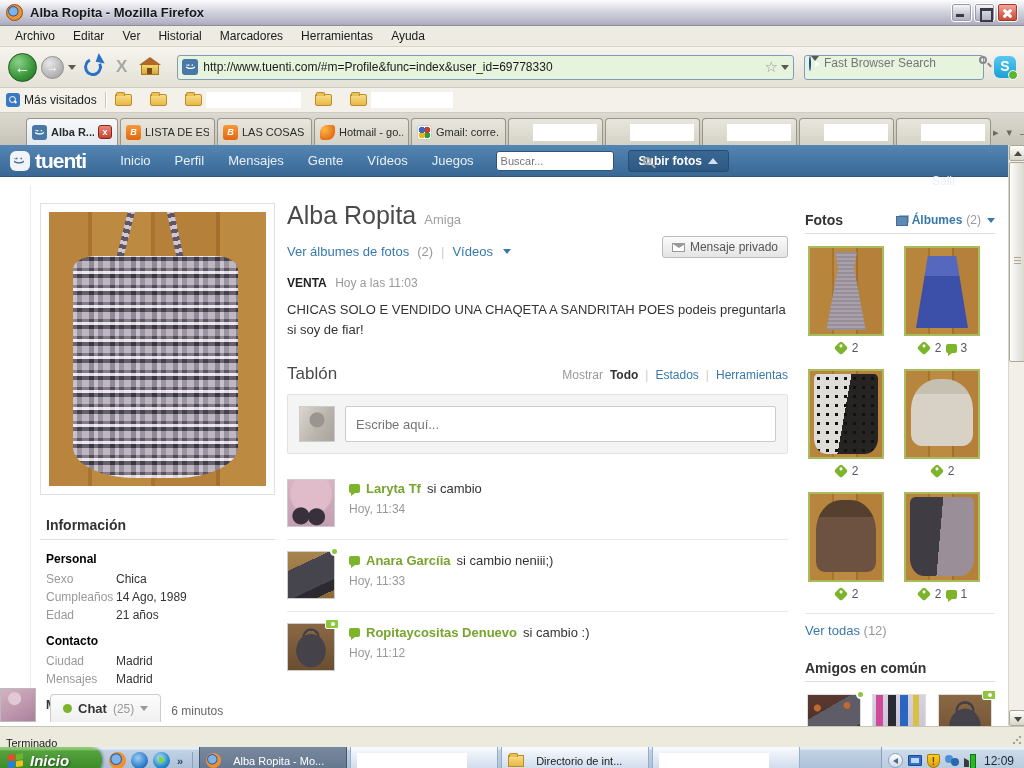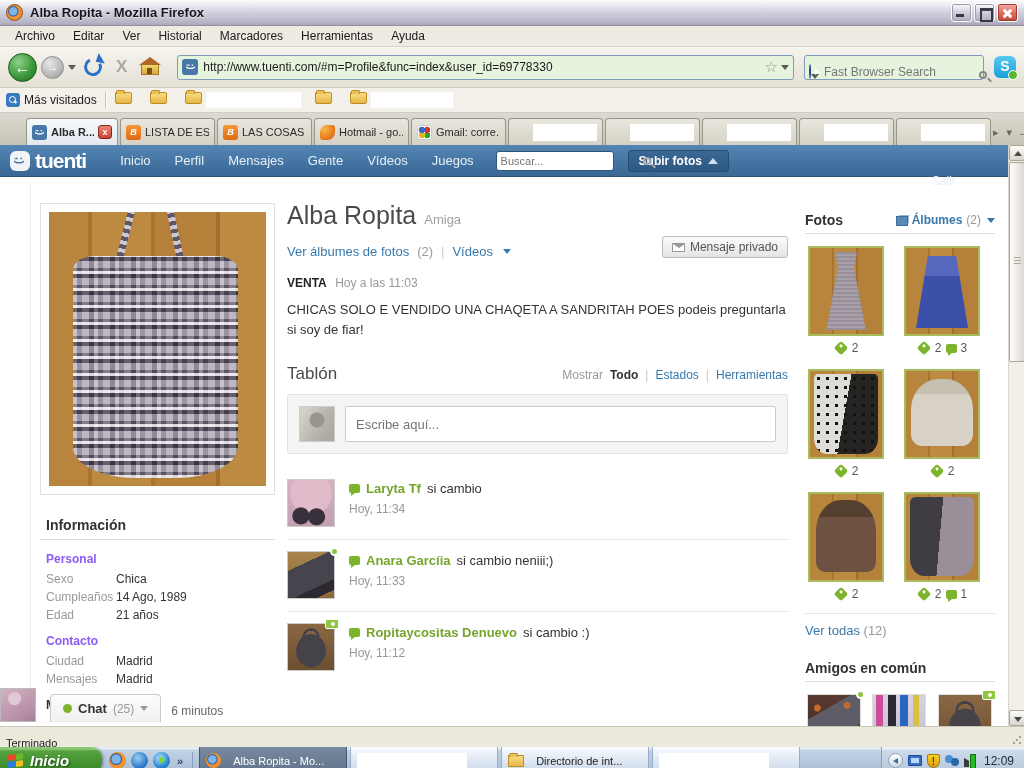--- a/index.html
+++ b/index.html
@@ -38,38 +38,38 @@
   .btn-reload::after { content:""; position:absolute; top:-6px; right:-3px; border-left:6px solid transparent; border-right:6px solid transparent; border-top:7px solid #2a72c8; transform:rotate(40deg); }
   .btn-stop { font-size:17px; font-weight:bold; color:#a8a8a4; padding:0 6px; }
   .home { width:18px; height:11px; background:linear-gradient(#f0d870,#d8a838); border:1px solid #a87820; position:relative; margin:4px 8px 0 4px; }
   .home::before { content:""; position:absolute; left:-3px; top:-8px; border-left:11px solid transparent; border-right:11px solid transparent; border-bottom:8px solid #b06828; }
   .home::after { content:""; position:absolute; left:5px; bottom:0; width:5px; height:6px; background:#7a4a18; }
   .urlbox { flex:1 1 auto; height:25px; background:#e6f3dd; border:1px solid #7f9db9; border-radius:3px; display:flex; align-items:center; padding:0 4px; margin-left:6px; }
   .fav-tuenti-url { width:16px; height:16px; background:#4878a8; border-radius:3px; color:#fff; font-size:9px; font-weight:bold; text-align:center; line-height:15px; }
   .fav-tuenti-url i, .fav-tuenti i { font-style:normal; display:inline-block; transform:rotate(90deg); }
   .urlinput { flex:1 1 auto; border:none; background:transparent; font-family:"Liberation Sans",sans-serif; font-size:12px; color:#1a1a1a; margin-left:5px; outline:none; }
   .star { font-size:15px; color:#9a9a90; margin:0 3px; }
-  .searchbox { width:180px; height:25px; background:#e6f3dd; border:1px solid #7f9db9; border-radius:3px; display:flex; align-items:flex-end; padding:0 4px; margin-left:6px; }
+  .searchbox { width:180px; height:25px; background:#e6f3dd; border:1px solid #7f9db9; border-radius:3px; display:flex; align-items:flex-start; padding:0 4px; margin-left:6px; }
   .fbs-ic { width:15px; height:15px; border-radius:50%; background:radial-gradient(circle at 40% 35%, #9ac4f0, #2a62b8 70%); border:1px solid #1a4a98; position:relative; }
   .fbs-ic::after { content:""; position:absolute; left:5px; top:4px; border-left:5px solid #fff; border-top:3px solid transparent; border-bottom:3px solid transparent; }
   .searchinput { flex:1 1 auto; border:none; background:transparent; font-family:"Liberation Sans",sans-serif; font-size:12px; color:#8a8a82; margin-left:5px; outline:none; }
   .mag { width:8px; height:8px; border:2px solid #888; border-radius:50%; position:relative; flex:0 0 auto; }
   .mag::after { content:""; position:absolute; left:6px; top:6px; width:5px; height:2px; background:#888; transform:rotate(45deg); }
   .skype { width:22px; height:22px; background:linear-gradient(#58c8f0,#18a0d8); border-radius:6px; color:#fff; font-weight:bold; font-size:14px; text-align:center; line-height:21px; margin-left:6px; position:relative; }
   .skype::after { content:""; position:absolute; right:-2px; bottom:-2px; width:8px; height:8px; border-radius:50%; background:#5ab830; border:1px solid #fff; }
 
   
   .bookmarksbar { height:25px; background:#f3f1e9; border-bottom:1px solid #cfccc0; display:flex; align-items:center; padding:0 6px; gap:6px; }
   .mv-ic { width:14px; height:14px; background:#3a78c0; border-radius:3px; position:relative; }
   .mv-ic::before { content:""; position:absolute; left:3px; top:3px; width:5px; height:5px; border:1.5px solid #fff; border-radius:50%; }
   .mv-ic::after { content:""; position:absolute; left:8px; top:8px; width:3px; height:1.5px; background:#fff; transform:rotate(45deg); }
   .bm-label { font-size:12px; color:#1a1a1a; }
   .folder { width:17px; height:12px; background:linear-gradient(#f8dc84,#e8b848); border:1px solid #c08c28; border-radius:1px 2px 2px 2px; position:relative; flex:0 0 auto; }
   .folder::before { content:""; position:absolute; left:0; top:-3px; width:7px; height:3px; background:#e8c058; border:1px solid #c08c28; border-bottom:none; border-radius:2px 2px 0 0; }
-  .bm-item { display:flex; gap:4px; }
+  .bm-item { display:flex; align-items:center; gap:4px; }
   .bm-blank { height:16px; background:#fff; border-radius:1px; }
   .bm-item:nth-child(3) .bm-blank { width:95px; }
   .bm-item:nth-child(5) .bm-blank { width:82px; }
   .bm-item:nth-child(6) .bm-blank { width:78px; }
   .bm-item:nth-child(7) .bm-blank { width:36px; }
   .bm-item:nth-child(8) .bm-blank { width:60px; }
   .bm-sep { width:2px; height:16px; border-left:1px solid #c8c5b8; border-right:1px solid #fff; margin:0 2px; }
 
   
   .tabbar { height:32px; background:linear-gradient(#dcd9d0,#c6c3b8); display:flex; align-items:flex-end; padding:4px 2px 0 26px; }
@@ -121,21 +121,21 @@
     background:
       repeating-linear-gradient(0deg, rgba(245,242,246,.85) 0 3px, rgba(92,84,98,.55) 3px 6px, rgba(196,190,200,.6) 6px 13px, rgba(58,52,66,.65) 13px 17px),
       repeating-linear-gradient(90deg, #cfc8d2 0 4px, #5e5664 4px 9px, #b4acb8 9px 16px, #403a48 16px 21px);
     border-radius:14% 14% 38% 38% / 6% 6% 14% 14%; }
   .strap { position:absolute; width:7px; height:22%; background:repeating-linear-gradient(0deg,#cfc8d2 0 4px,#5e5664 4px 8px); top:-4%; }
   .strap.s1 { left:34%; transform:rotate(14deg); }
   .strap.s2 { left:56%; transform:rotate(-12deg); }
   .info { margin-top:18px; }
   .info-h { font-size:14px; font-weight:bold; color:#333; padding:4px 6px 6px; border-bottom:1px solid #ddd; }
   .sec { padding:0 6px; }
-  .sec-t { font-size:12px; font-weight:bold; color:#8b5cf6; margin:12px 0 6px; }
+  .sec-t { font-size:12px; font-weight:bold; color:#000000; margin:12px 0 6px; }
   .irow { display:flex; font-size:12px; margin-bottom:4px; }
   .irow .lab { width:70px; color:#999; flex:0 0 auto; }
   .irow .val { color:#333; }
   .more { font-size:12px; font-weight:bold; color:#333; margin:12px 0 0 6px; }
 
   
   .chatbar { position:absolute; left:0; bottom:4px; display:flex; align-items:flex-end; }
   .chat-av { width:36px; height:34px; border:1px solid #bbb; background:
       radial-gradient(circle at 40% 30%, #e0c8d4 6px, transparent 7px),
       linear-gradient(150deg,#d4b2c2,#b890a8 70%,#a8809a); }

